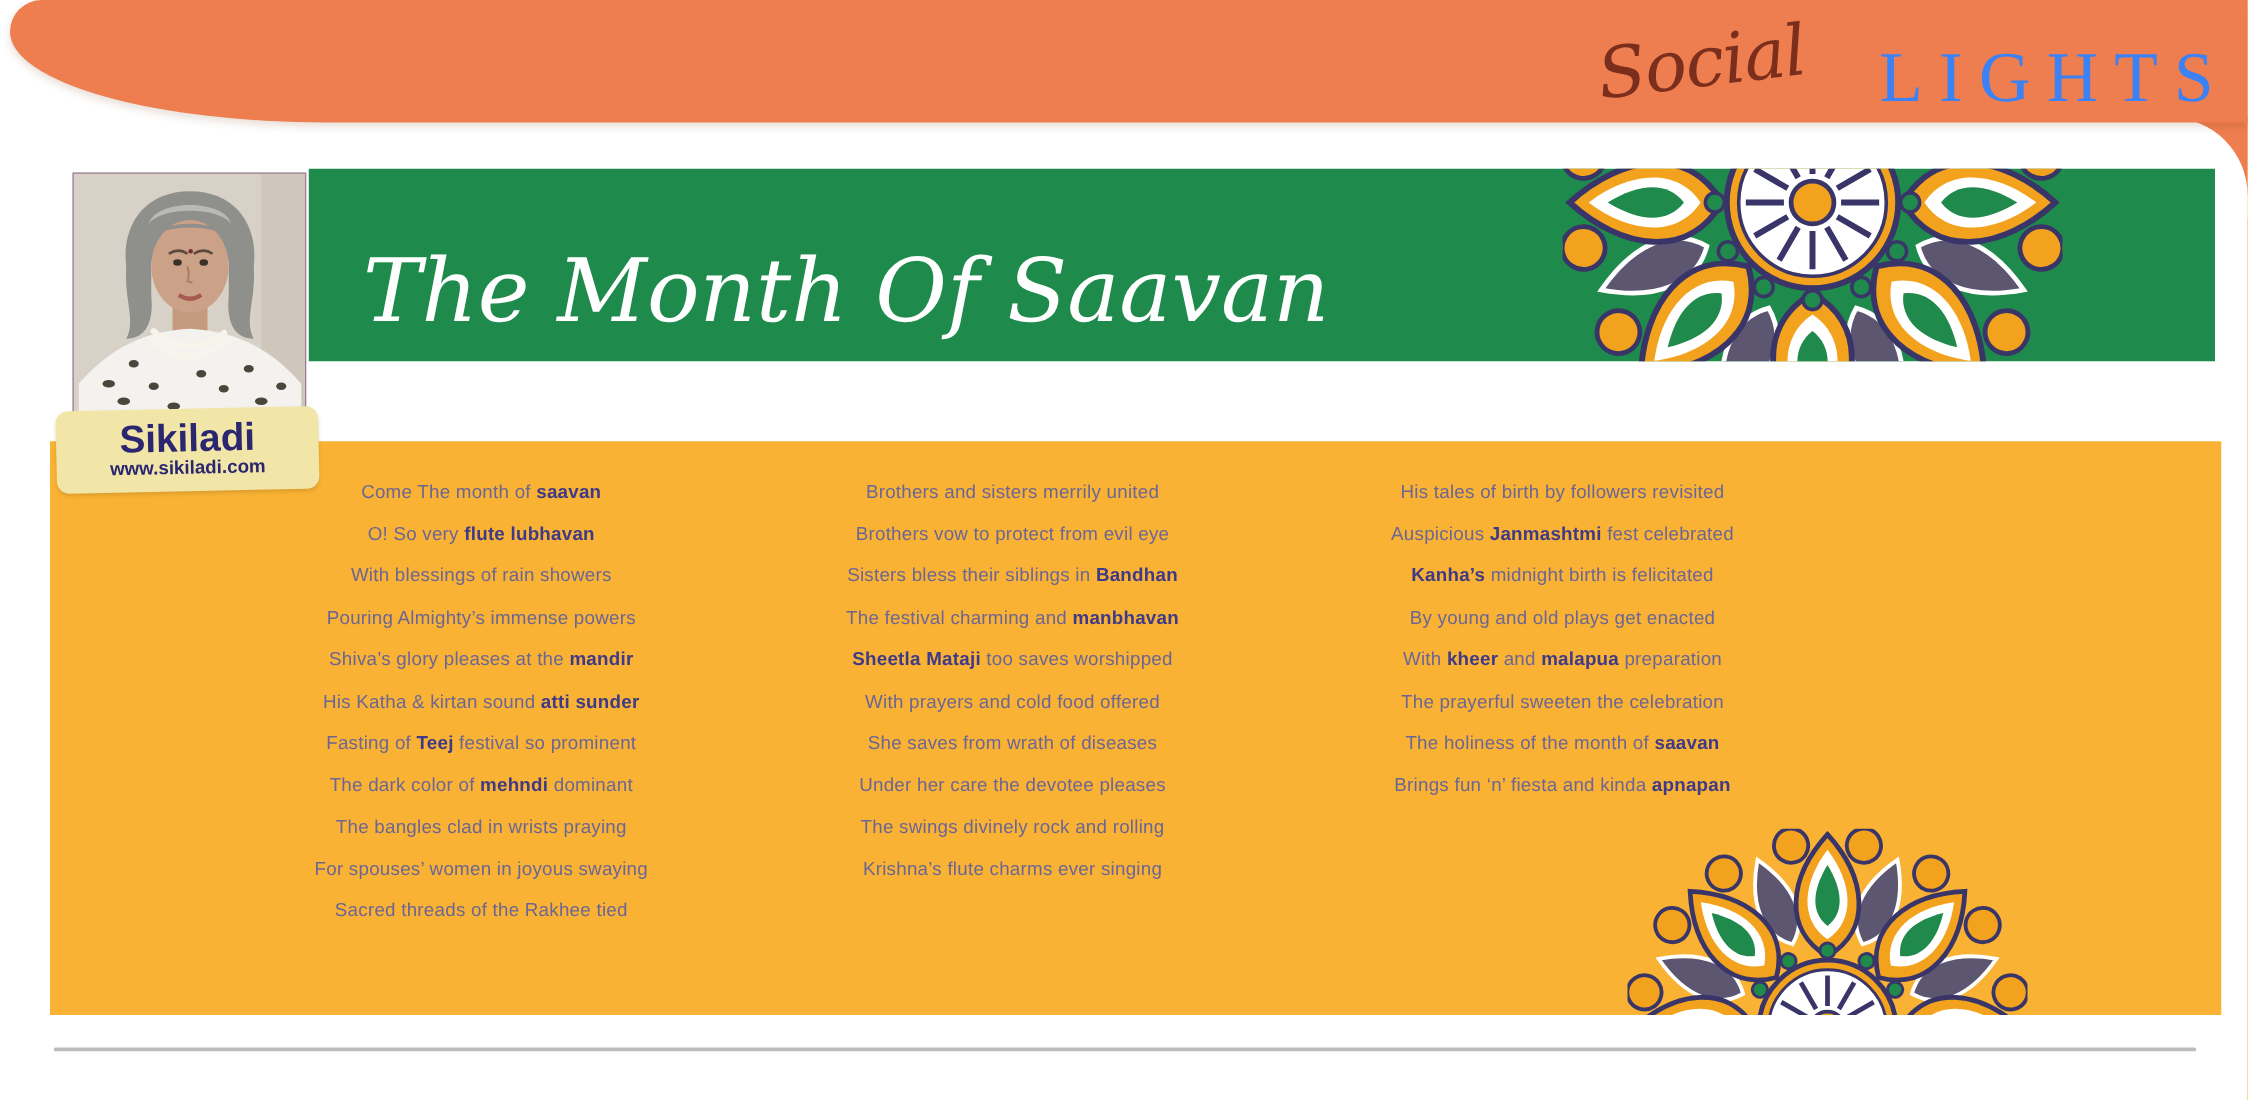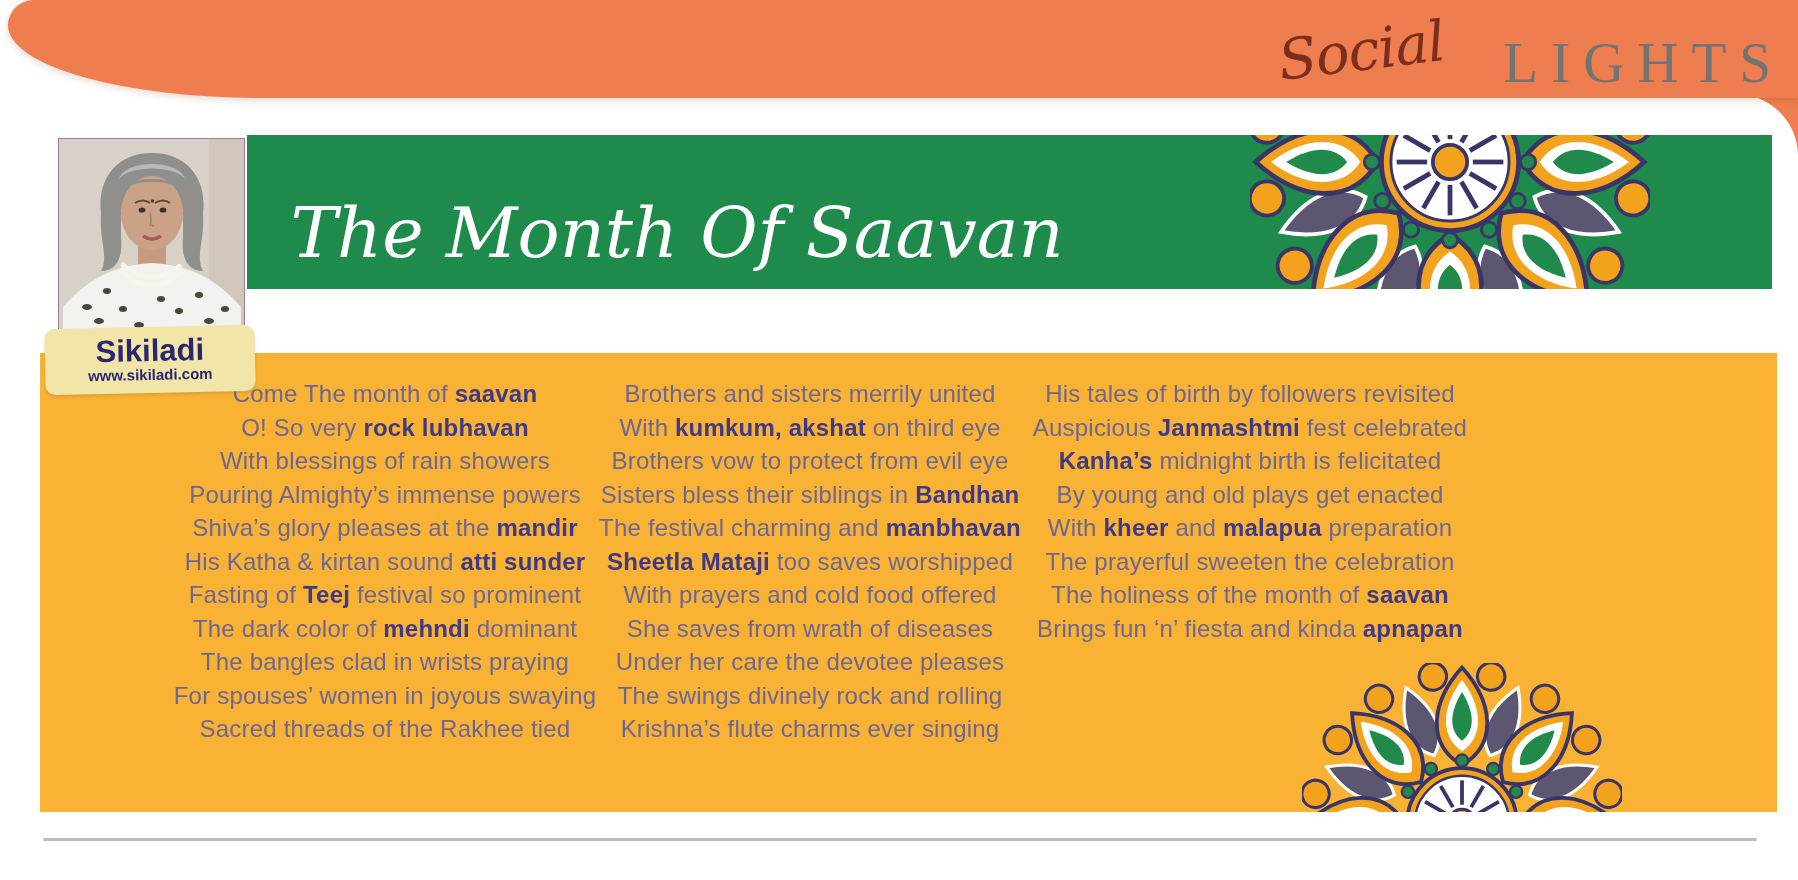--- a/index.html
+++ b/index.html
@@ -19,21 +19,21 @@
   .corner-orange{position:absolute;right:0;top:94px;width:150px;height:62px;background:var(--header-orange);z-index:1;}
   .corner-mask{position:absolute;right:0;top:94px;width:170px;height:80px;background:#fff;border-top-right-radius:62px;z-index:2;}
   .brand-script{
     position:absolute;left:1278px;top:18px;z-index:4;
     font-family:"DejaVu Serif", serif;font-style:italic;
     font-size:56px;color:var(--brand-script);transform:rotate(-7deg);
     letter-spacing:-1px;
   }
   .brand-serif{
     position:absolute;right:14px;top:30px;z-index:3;
-    font-family:"Liberation Serif", serif;font-size:57px;color:#737373;
+    font-family:"Liberation Serif", serif;font-size:57px;color:#3b82f6;
     letter-spacing:13px;font-weight:normal;
   }
   
   .photo{
     position:absolute;left:58px;top:138px;width:185px;height:192px;
     border:1px solid #9c7d96;background:#d8d1c7;z-index:4;overflow:hidden;
   }
   .badge{
     position:absolute;left:45px;top:327px;width:210px;height:66px;
     background:var(--badge-bg);border-radius:10px;z-index:5;
@@ -55,21 +55,21 @@
   }
   .mandala-top{position:absolute;left:1003px;top:-173px;width:400px;height:400px;}
   
   .yellow-panel{
     position:absolute;left:40px;top:353px;width:1737px;height:459px;
     background:var(--yellow);overflow:hidden;z-index:1;
   }
   .mandala-bottom{position:absolute;left:1262px;top:310px;width:320px;height:320px;}
   .poem-col{
     position:absolute;top:24px;text-align:center;
-    font-size:24px;line-height:33.5px;color:var(--poem-text);
+    font-size:15px;line-height:33.5px;color:var(--poem-text);
     letter-spacing:.2px;
   }
   .poem-col .b{font-weight:bold;color:var(--poem-bold);}
   .col-0{left:100px;width:490px;}
   .col-1{left:545px;width:450px;}
   .col-2{left:985px;width:450px;}
   
   .divider{
     position:absolute;left:43px;top:838px;width:1714px;height:3px;
     background:var(--divider);border-radius:2px;z-index:2;
@@ -294,34 +294,33 @@
       <circle cx="0" cy="-41" r="4" fill="#1f8a4b" stroke="#3a3568" stroke-width="1.5"></circle>
       <line x1="0" y1="-12" x2="0" y2="-28" stroke="#3a3568" stroke-width="2.5"></line>
     </g>
       <circle r="9" fill="#f3a21d" stroke="#3a3568" stroke-width="2"></circle>
     </svg>
 </div>
 
 <div class="yellow-panel">
   <div class="poem-col col-0">
       <div><span>Come The month of </span><span class="b">saavan</span></div>
-      <div><span>O! So very </span><span class="b">rock lubhavan</span></div>
+      <div><span>O! So very </span><span class="b">flute lubhavan</span></div>
       <div><span>With blessings of rain showers</span></div>
       <div><span>Pouring Almighty’s immense powers</span></div>
       <div><span>Shiva’s glory pleases at the </span><span class="b">mandir</span></div>
       <div><span>His Katha &amp; kirtan sound </span><span class="b">atti sunder</span></div>
       <div><span>Fasting of </span><span class="b">Teej</span><span> festival so prominent</span></div>
       <div><span>The dark color of </span><span class="b">mehndi</span><span> dominant</span></div>
       <div><span>The bangles clad in wrists praying</span></div>
       <div><span>For spouses’ women in joyous swaying</span></div>
       <div><span>Sacred threads of the Rakhee tied</span></div>
     </div>
   <div class="poem-col col-1">
       <div><span>Brothers and sisters merrily united</span></div>
-      <div><span>With </span><span class="b">kumkum, akshat</span><span> on third eye</span></div>
       <div><span>Brothers vow to protect from evil eye</span></div>
       <div><span>Sisters bless their siblings in </span><span class="b">Bandhan</span></div>
       <div><span>The festival charming and </span><span class="b">manbhavan</span></div>
       <div><span class="b">Sheetla Mataji</span><span> too saves worshipped</span></div>
       <div><span>With prayers and cold food offered</span></div>
       <div><span>She saves from wrath of diseases</span></div>
       <div><span>Under her care the devotee pleases</span></div>
       <div><span>The swings divinely rock and rolling</span></div>
       <div><span>Krishna’s flute charms ever singing</span></div>
     </div>

